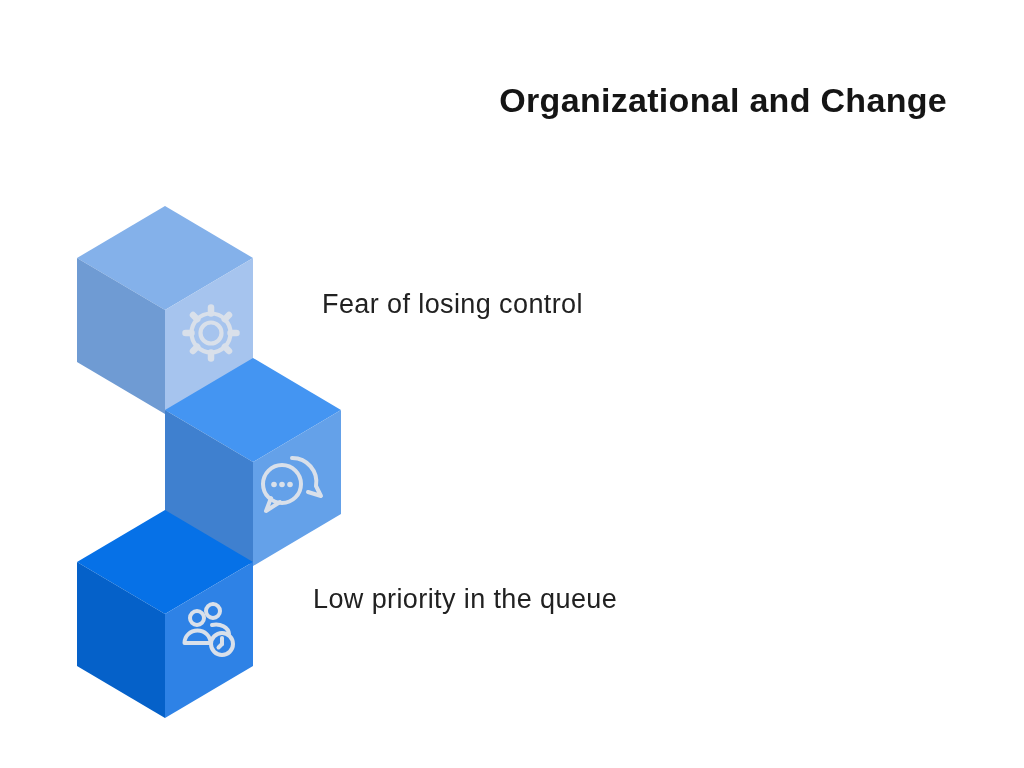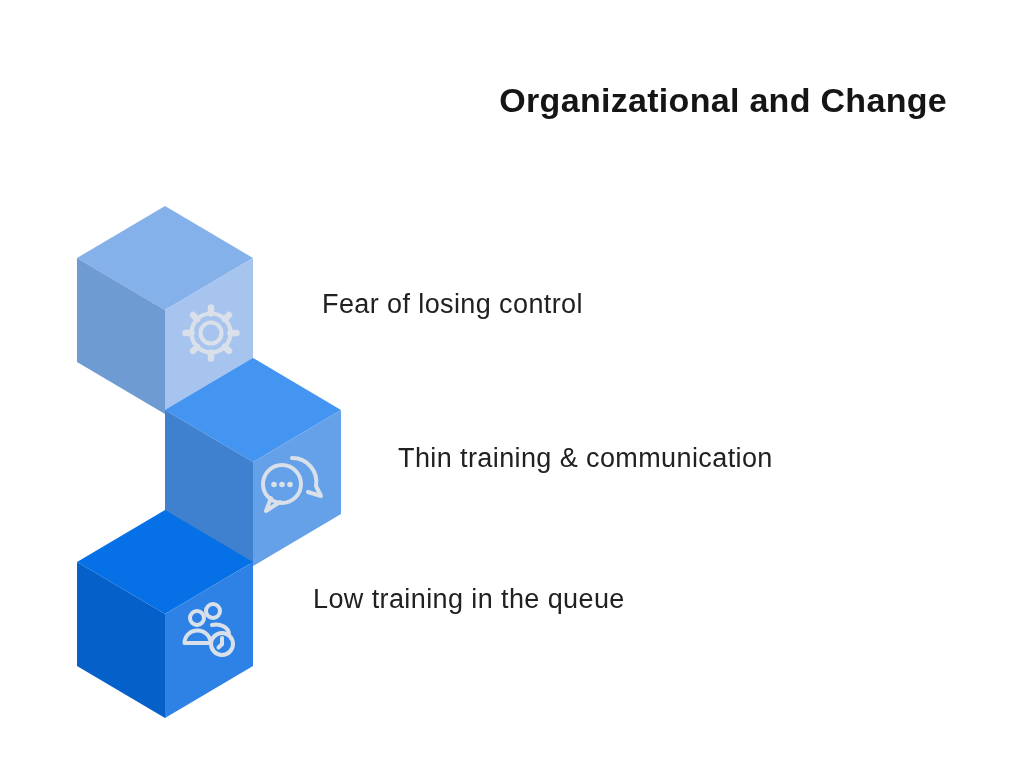--- a/index.html
+++ b/index.html
@@ -102,16 +102,15 @@
         <circle cx="-14" cy="-14" r="7"></circle>
         <path d="M -26.5 11 a 13 12.5 0 0 1 26 0 z"></path>
         <circle cx="11" cy="12" r="11"></circle>
         <path d="M 11 12 L 11 6"></path>
         <path d="M 11 12 L 7.5 15.5"></path>
       </g>
     </g>
   </svg>
 
   <div class="item-label label-1">Fear of losing control</div>
-  <div class="item-label label-2">Thin training &amp; communication</div>
-  <div class="item-label label-3">Low training in the queue</div>
+  <div class="item-label label-3">Low priority in the queue</div>
 
 </div>
 
 </body></html>

